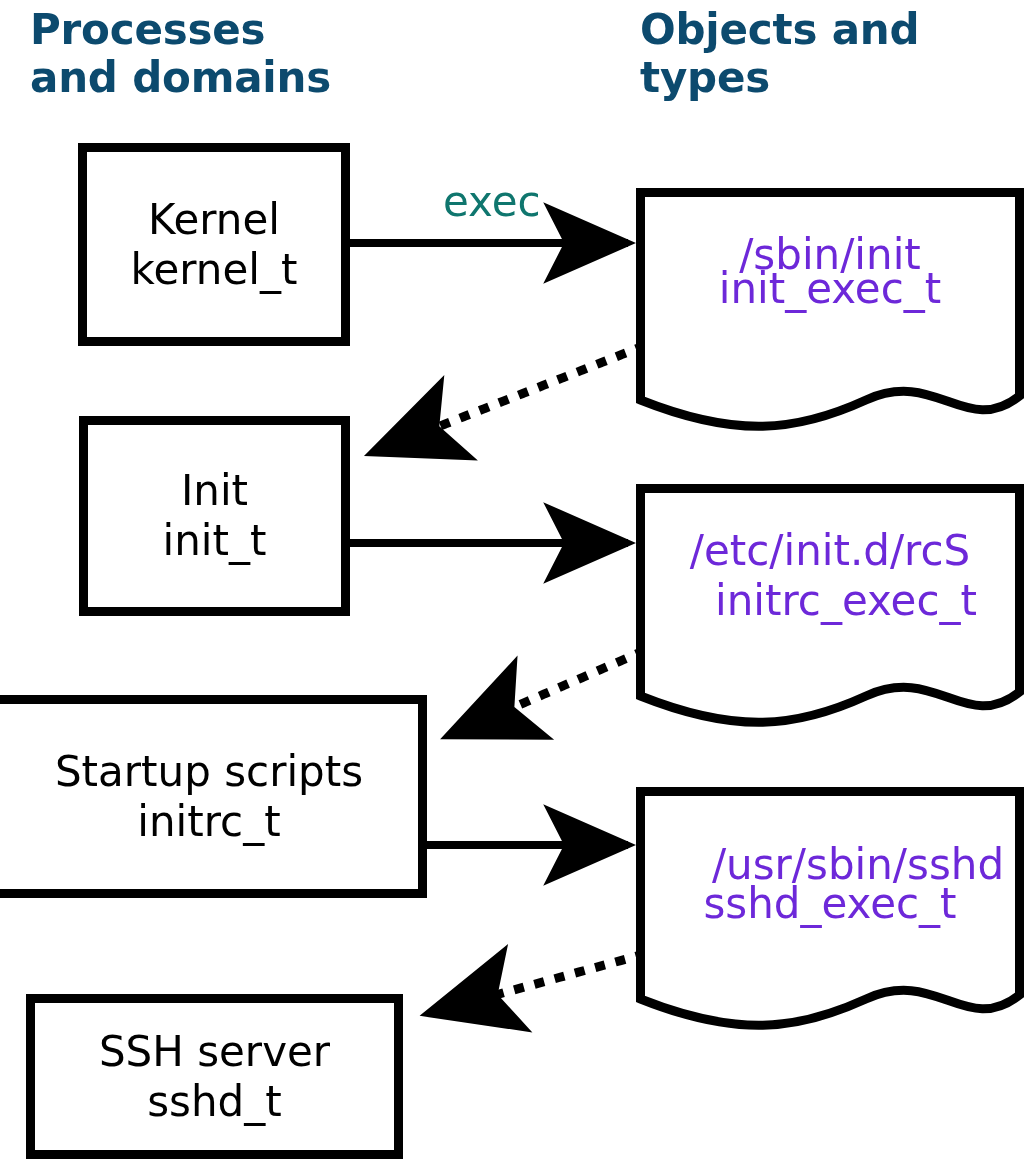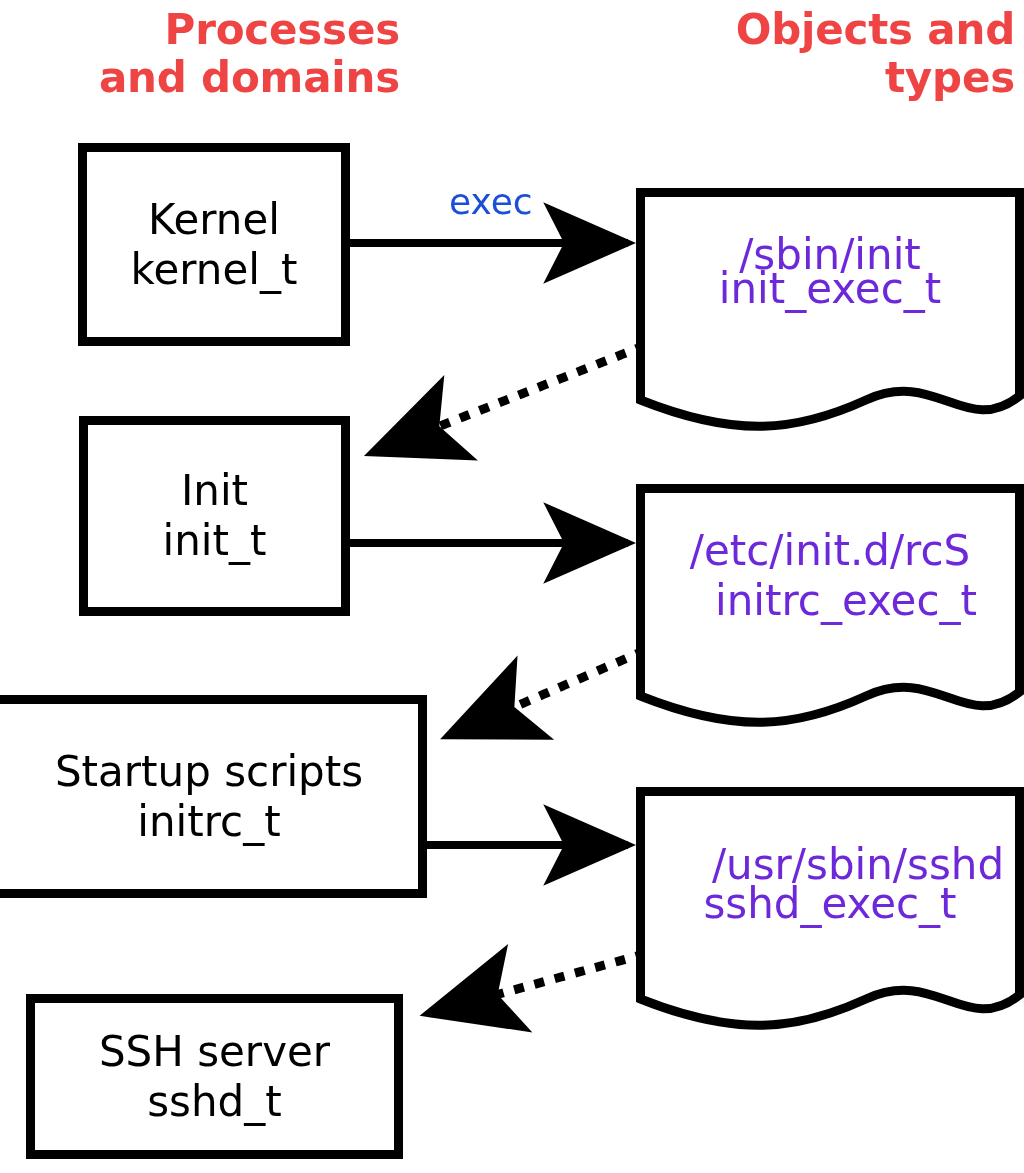--- a/index.html
+++ b/index.html
@@ -17,22 +17,22 @@
     height: 1173px;
     background: #ffffff;
     overflow: hidden;
   }
   .column-header {
     position: absolute;
     font-family: "DejaVu Sans", sans-serif;
     font-weight: bold;
     font-size: 42px;
     line-height: 48px;
-    color: #ef4444;
-    text-align: right;
+    color: #0c4a6e;
+    text-align: left;
     white-space: pre-line;
     letter-spacing: -0.2px;
   }
   #header-processes { left: 30px;  top: 6px;  width: 370px; }
   #header-objects   { left: 640px; top: 6px;  width: 375px; }
 
   .proc-box {
     position: absolute;
     box-sizing: border-box;
     border: 9px solid #000000;
@@ -70,25 +70,24 @@
   .edge-layer {
     position: absolute;
     left: 0; top: 0;
     width: 1024px;
     height: 1173px;
     pointer-events: none;
   }
   .edge-label {
     position: absolute;
     font-family: "DejaVu Sans", sans-serif;
-    font-size: 36px;
+    font-size: 42px;
     line-height: 44px;
-    color: #1d4ed8;
+    color: #0f766e;
     white-space: nowrap;
-    margin-left: 6px;
   }
 </style>
 </head>
 <body>
 
 <div id="canvas">
 
   <div class="column-header" id="header-processes">Processes
 and domains</div>
 

